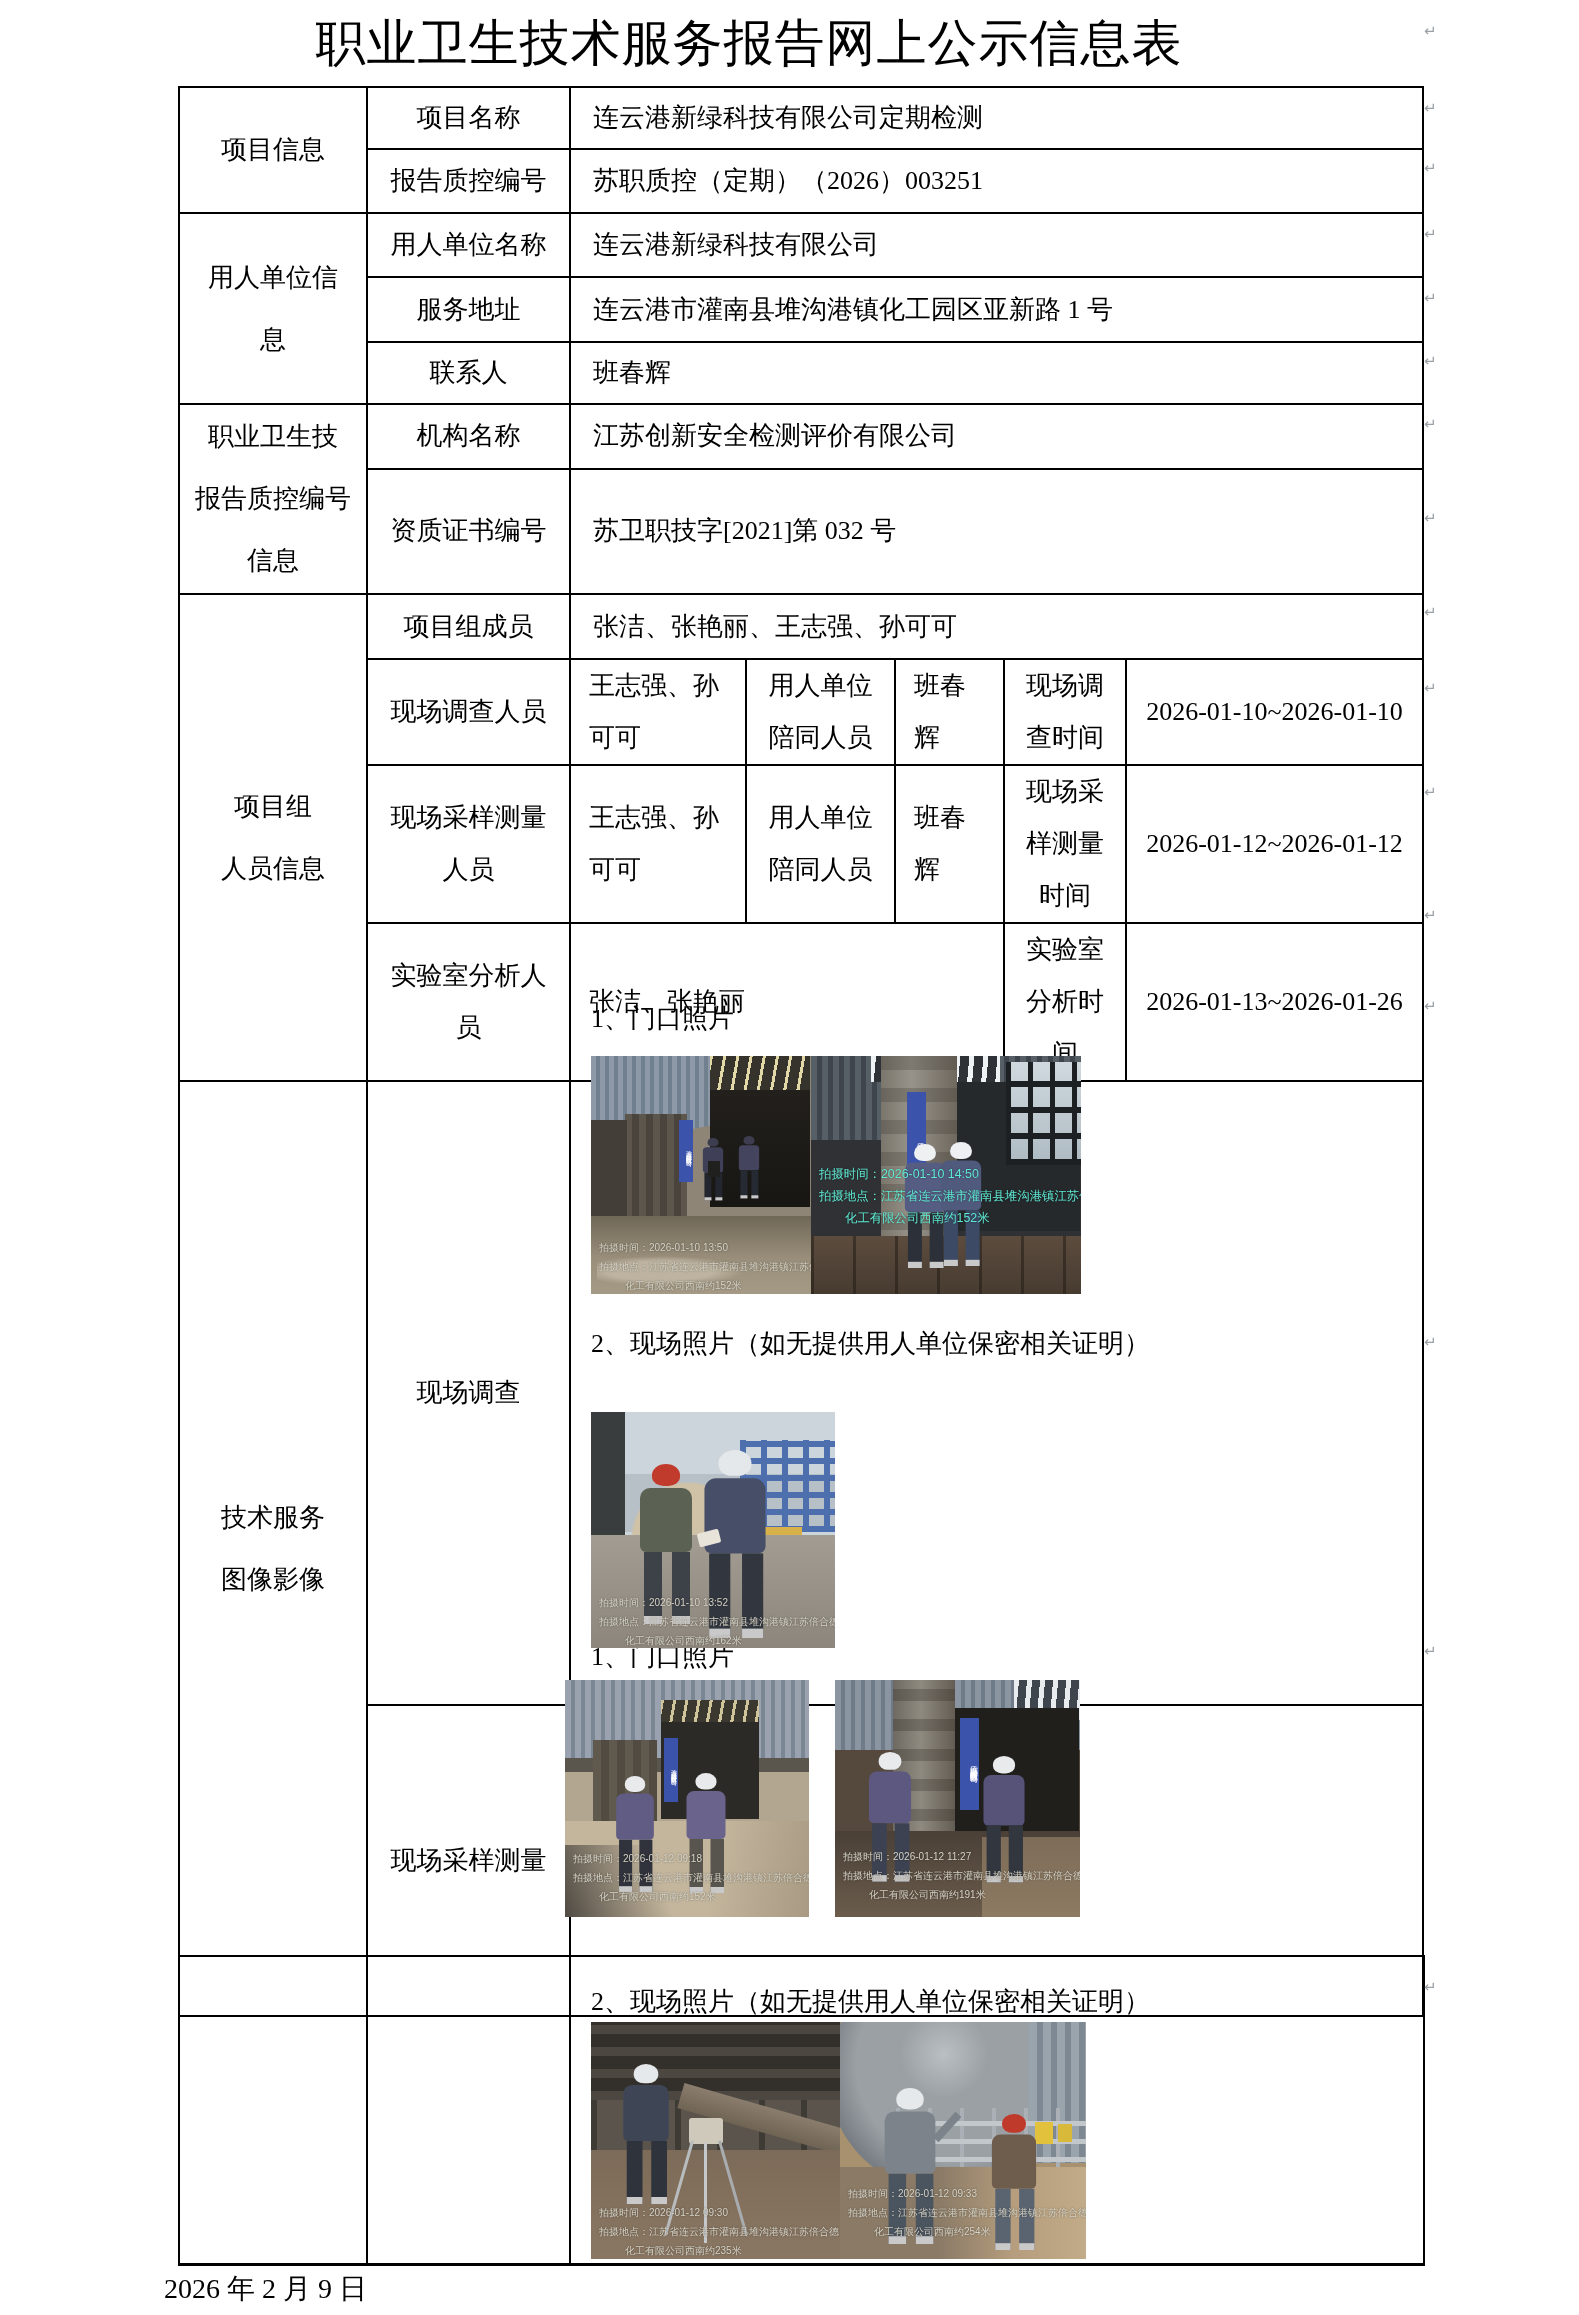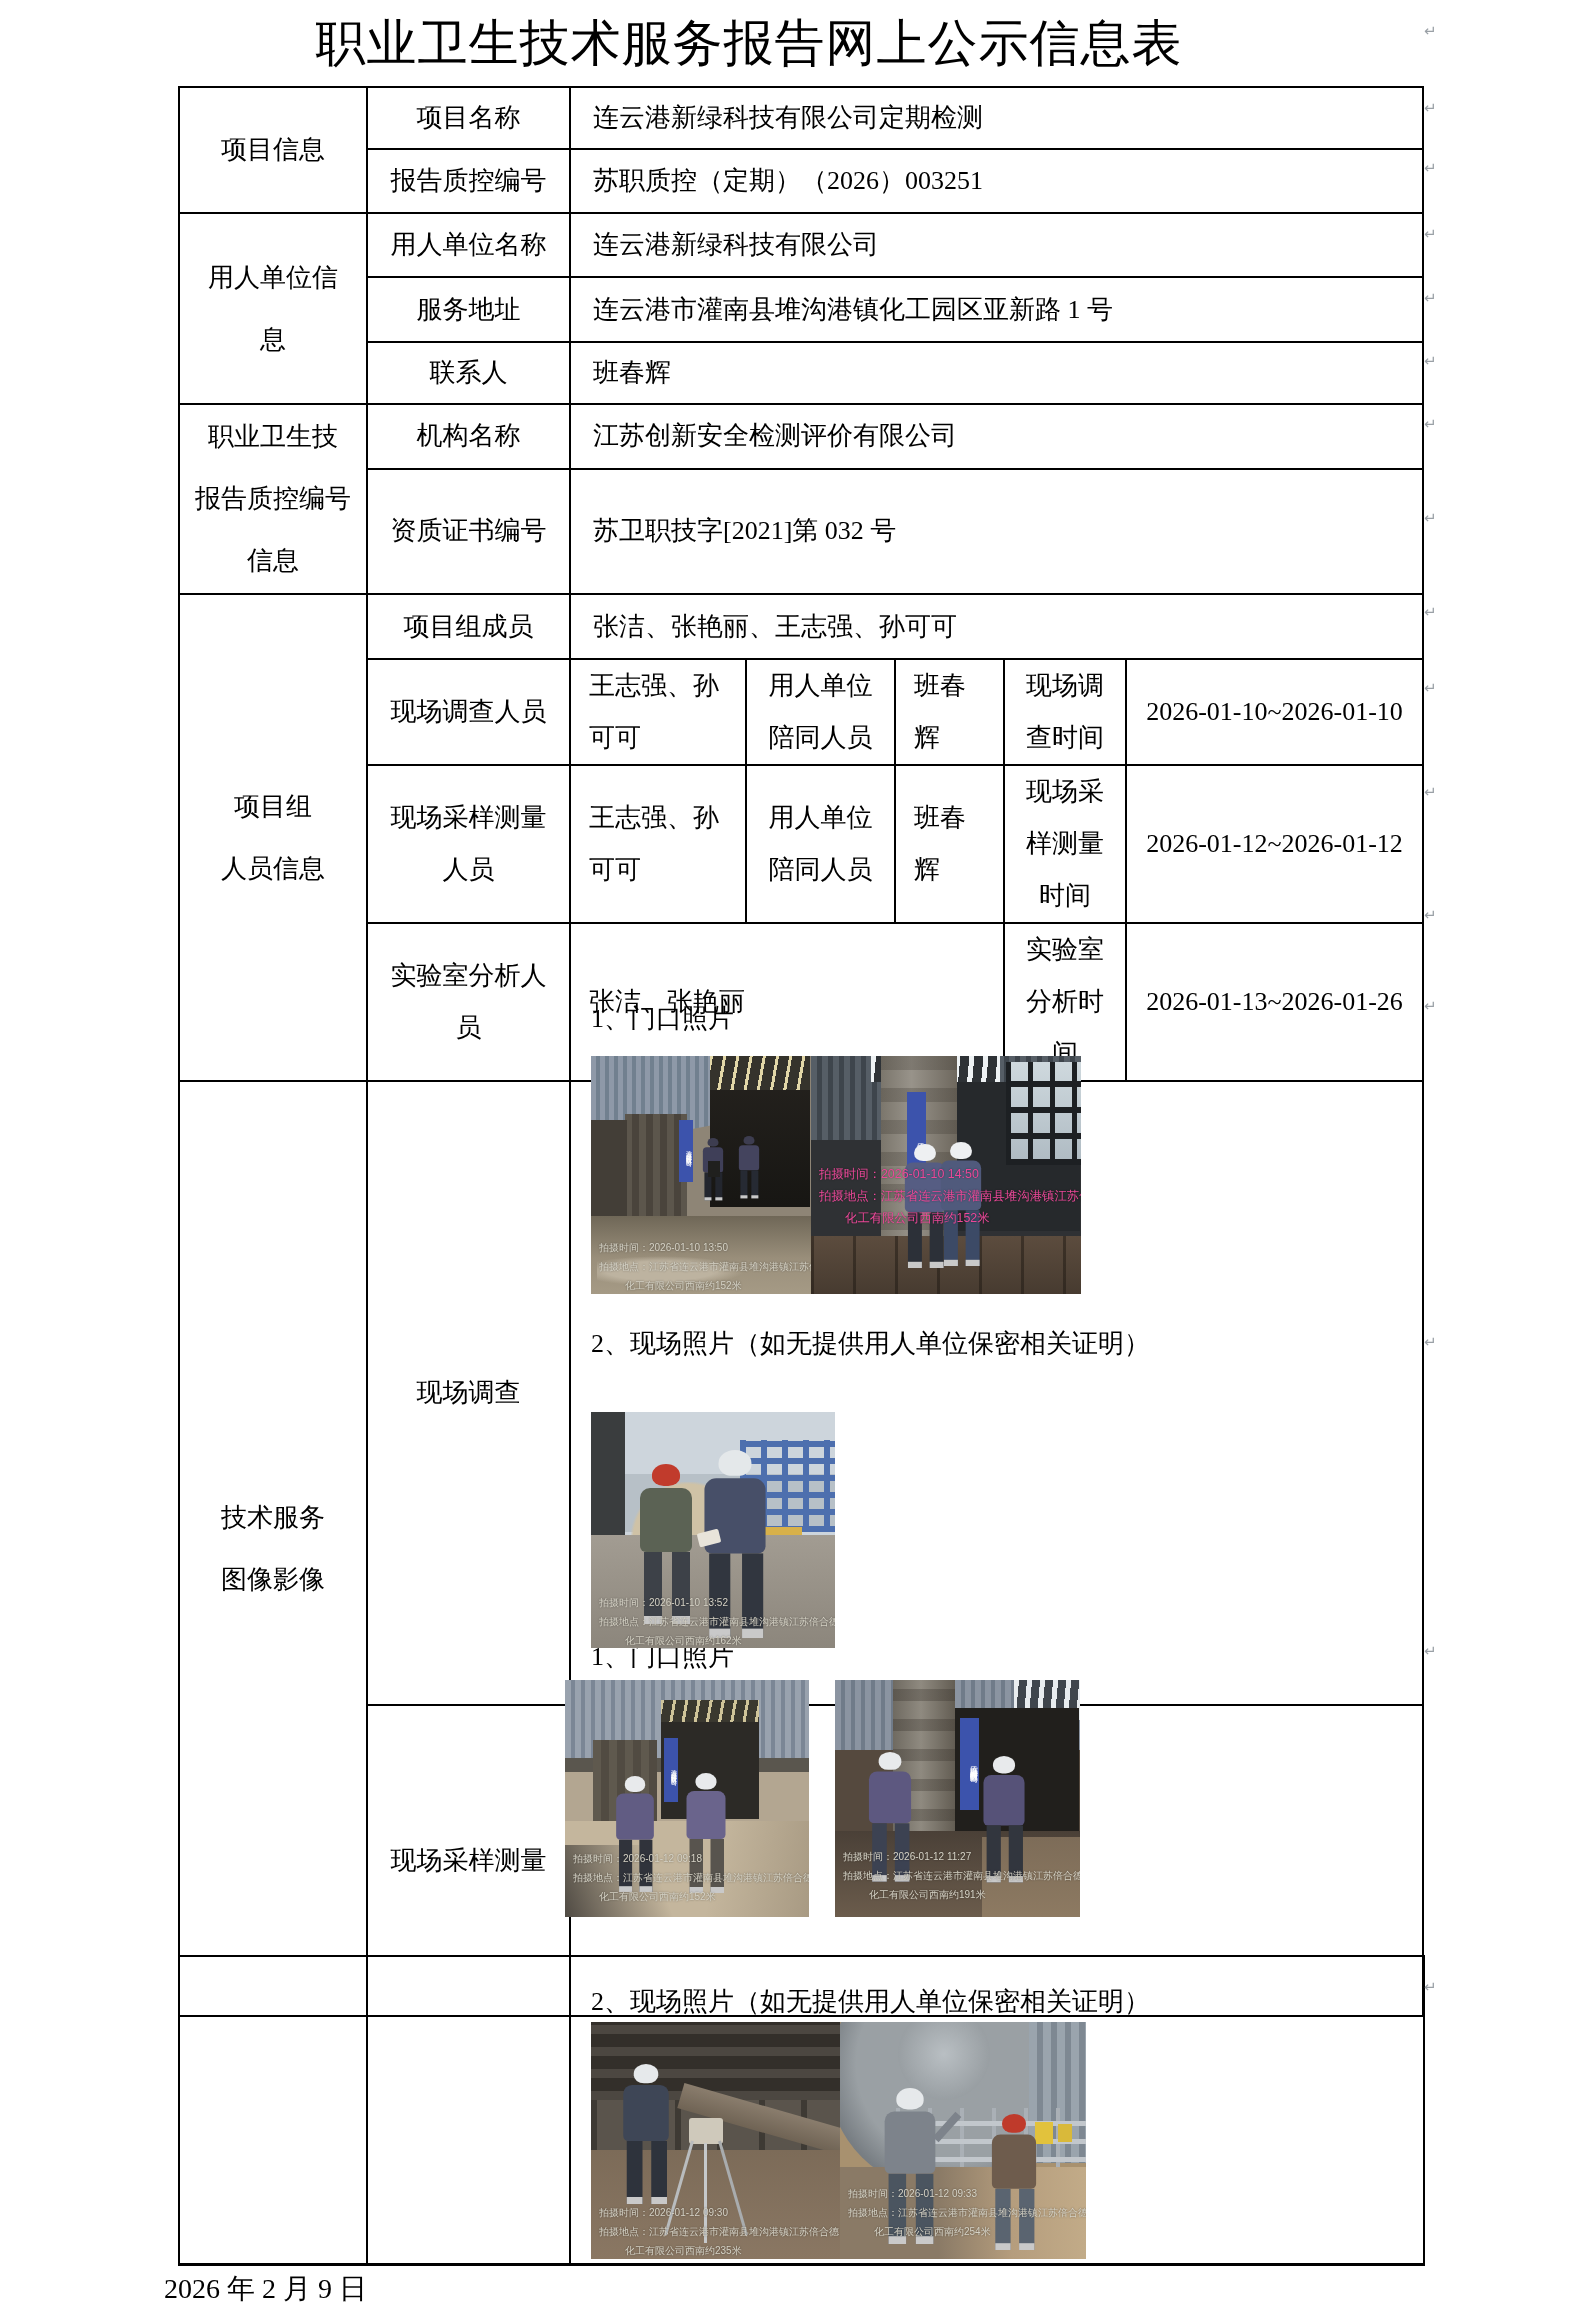--- a/index.html
+++ b/index.html
@@ -26,21 +26,21 @@
         font-family:"DejaVu Sans",sans-serif;}
   .footer-date{position:absolute;left:164px;top:2270px;font-size:28px;white-space:nowrap;}
 
   
   .photo{position:absolute;overflow:hidden;background:#8e8576;}
   .ly{position:absolute;}
   .wm{position:absolute;left:8px;right:0;color:#d6d3c6;font-size:10px;line-height:19px;
       font-family:"Liberation Sans","DejaVu Sans",sans-serif;white-space:nowrap;
       text-shadow:0 0 2px rgba(0,0,0,.45);}
   .wm .ind{margin-left:26px;}
-  .wm-big{font-size:12.4px;line-height:22px;color:#ec4899;}
+  .wm-big{font-size:12.4px;line-height:22px;color:#5eead4;}
   .vsign{position:absolute;background:#3c53ac;color:#fff;writing-mode:vertical-rl;
          text-align:center;overflow:hidden;font-family:"Liberation Sans","DejaVu Sans",sans-serif;
          letter-spacing:1px;line-height:1.1;}
   .person{position:absolute;width:26px;display:flex;flex-direction:column;align-items:center;
           transform-origin:top center;}
   .p-head{width:14px;height:11px;border-radius:50% 50% 42% 42%;background:var(--h,#e8e8e8);margin-bottom:1px;}
   .p-body{width:26px;height:32px;border-radius:5px 5px 3px 3px;background:var(--j,#4a4a63);}
   .p-legs{display:flex;gap:5px;}
   .p-leg{width:9px;height:32px;background:var(--p,#2b2f3a);border-bottom:4px solid #c9c9c9;}
 </style>

